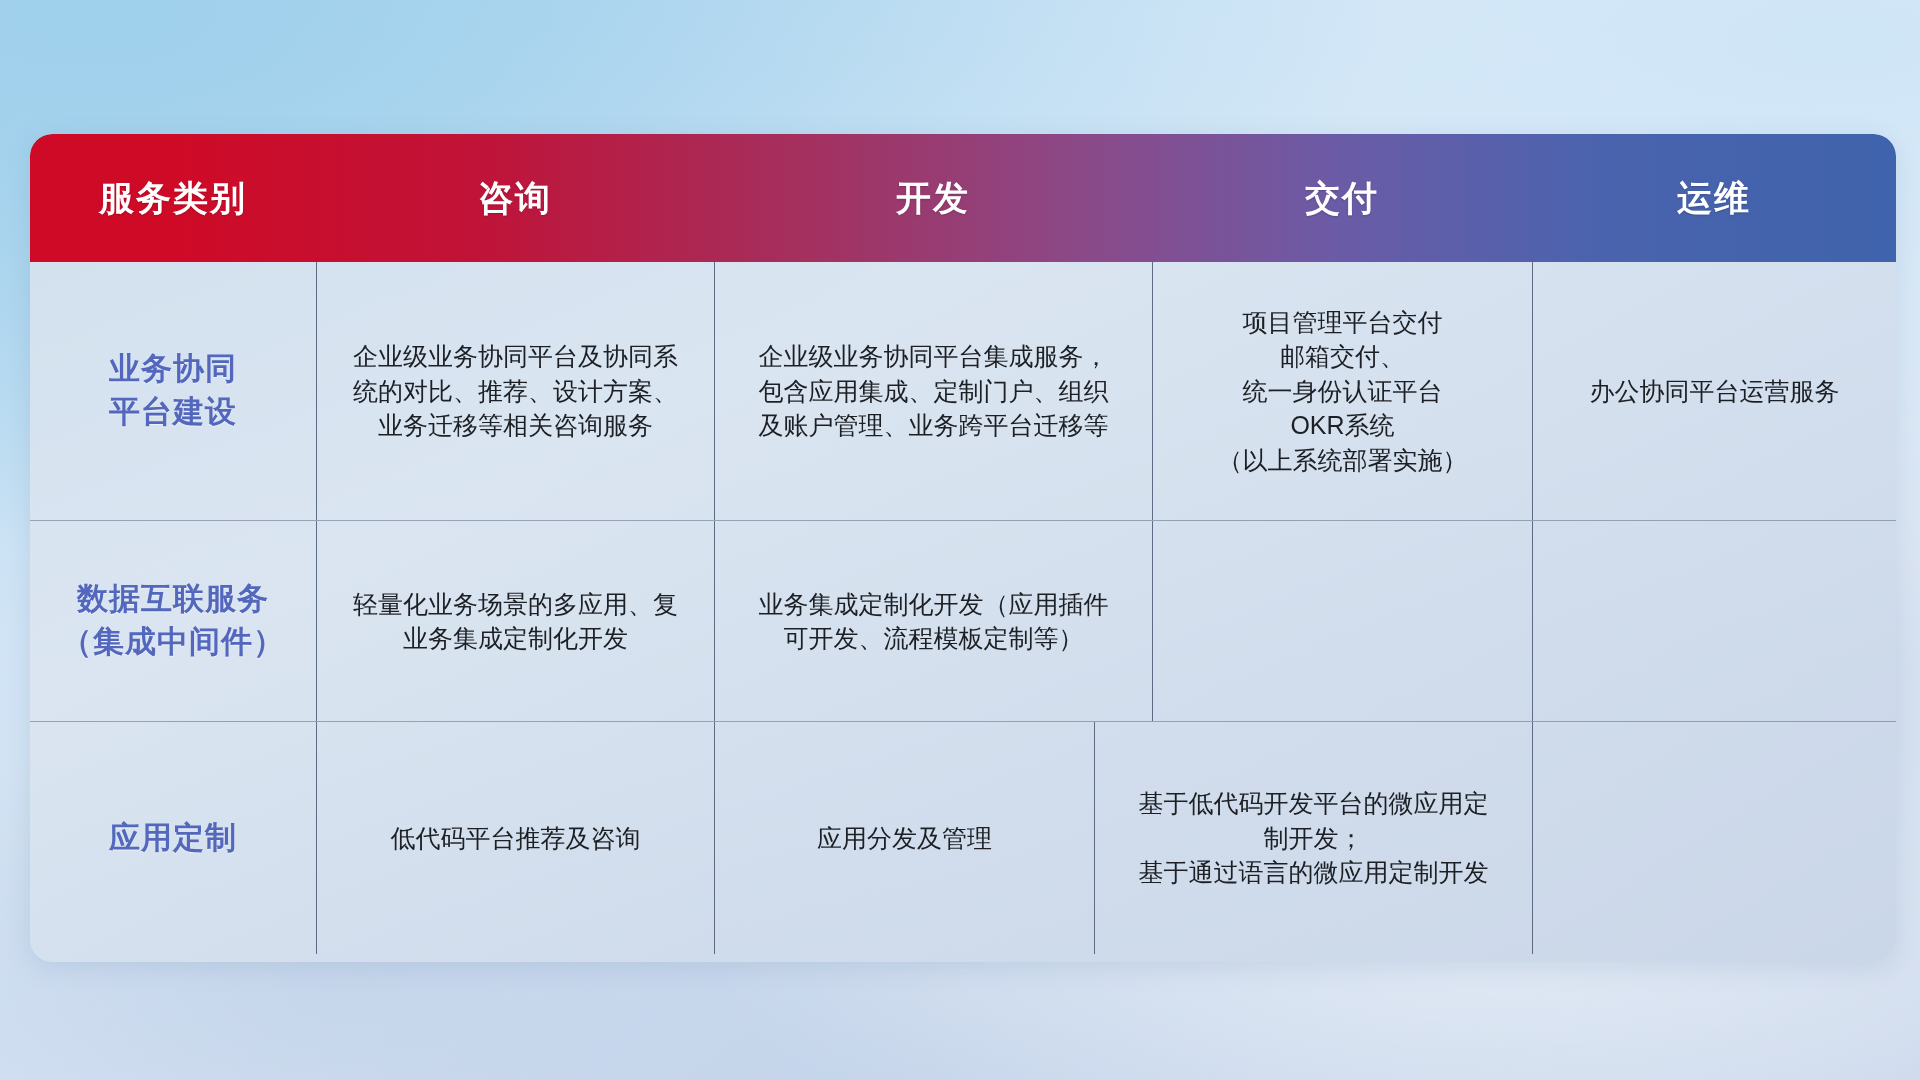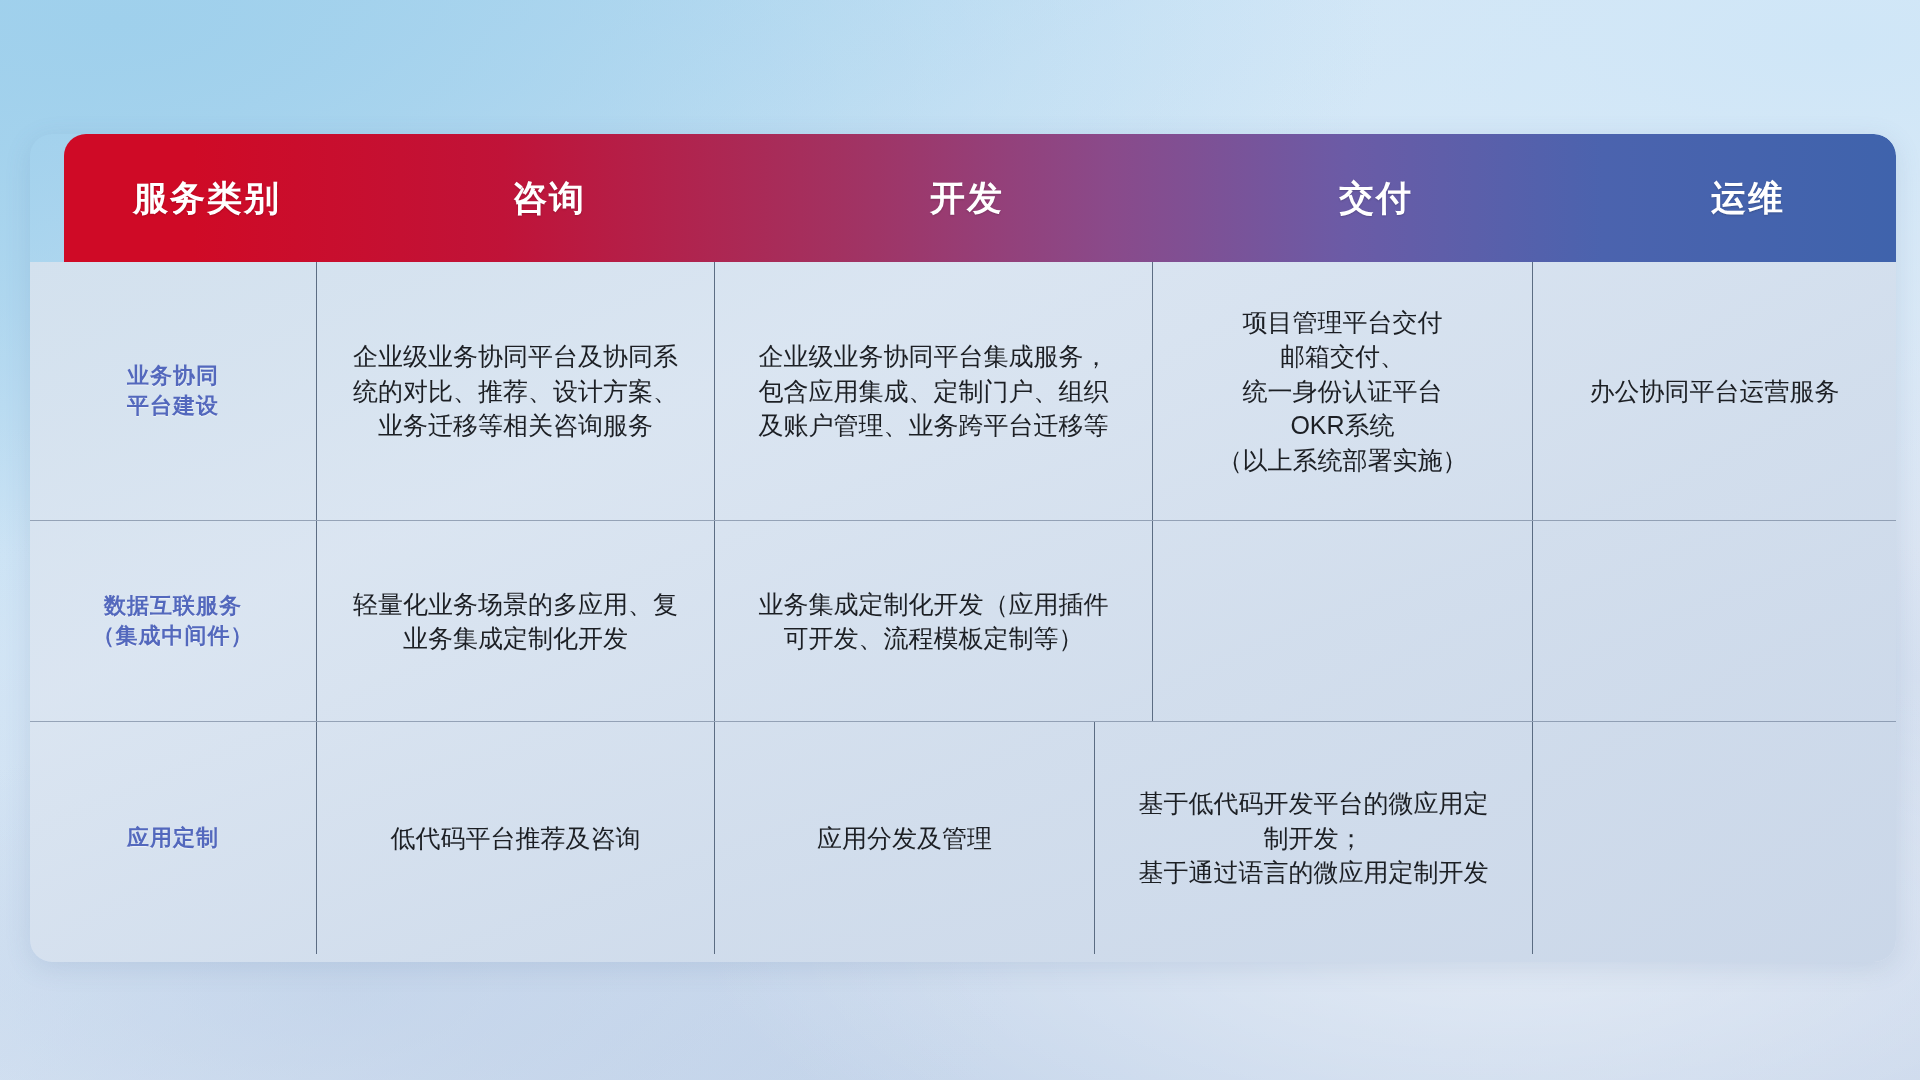--- a/index.html
+++ b/index.html
@@ -30,21 +30,20 @@
     overflow:hidden;
     box-shadow:0 6px 26px rgba(90,120,160,.16);
   }
   
   #thead{
     display:flex;height:128px;
     background:linear-gradient(90deg,
       #cf0a26 0%, #cf0a26 7%, #c01338 24%, #a33160 42%,
       #8a4a8a 57%, #6b5ba6 70%, #4b63ae 84%, #3f63ac 100%);
     border-radius:22px 22px 0 0;
-    margin-left:34px;
   }
   #thead .hc{
     display:flex;align-items:center;justify-content:center;
     color:#fff;font-weight:bold;font-size:35px;letter-spacing:2px;
     text-shadow:0 1px 2px rgba(0,0,0,.18);
   }
   
   #tbody{
     background:linear-gradient(155deg,
       rgba(214,226,238,.93) 0%,
@@ -58,21 +57,21 @@
   .trow + .trow{border-top:1px solid rgba(92,110,135,.55);}
   .cell{
     display:flex;align-items:center;justify-content:center;
     text-align:center;box-sizing:border-box;
     padding:10px 12px;
     font-size:25px;line-height:1.38;color:#1c1f24;
     white-space:pre-line;
   }
   .cell.divl{border-left:1px solid rgba(70,88,112,.85);}
   .cat{
-    font-weight:bold;font-size:22px;line-height:1.38;
+    font-weight:bold;font-size:31px;line-height:1.38;
     color:#5368bd;letter-spacing:1px;
     text-shadow:0 1px 1px rgba(255,255,255,.55);
   }
   
   .c0{width:286px;flex:0 0 286px;}
   .c1{width:398px;flex:0 0 398px;}
   .c2{width:438px;flex:0 0 438px;}
   .c3{width:380px;flex:0 0 380px;}
   .c4{width:364px;flex:0 0 364px;text-align:center;}
   

